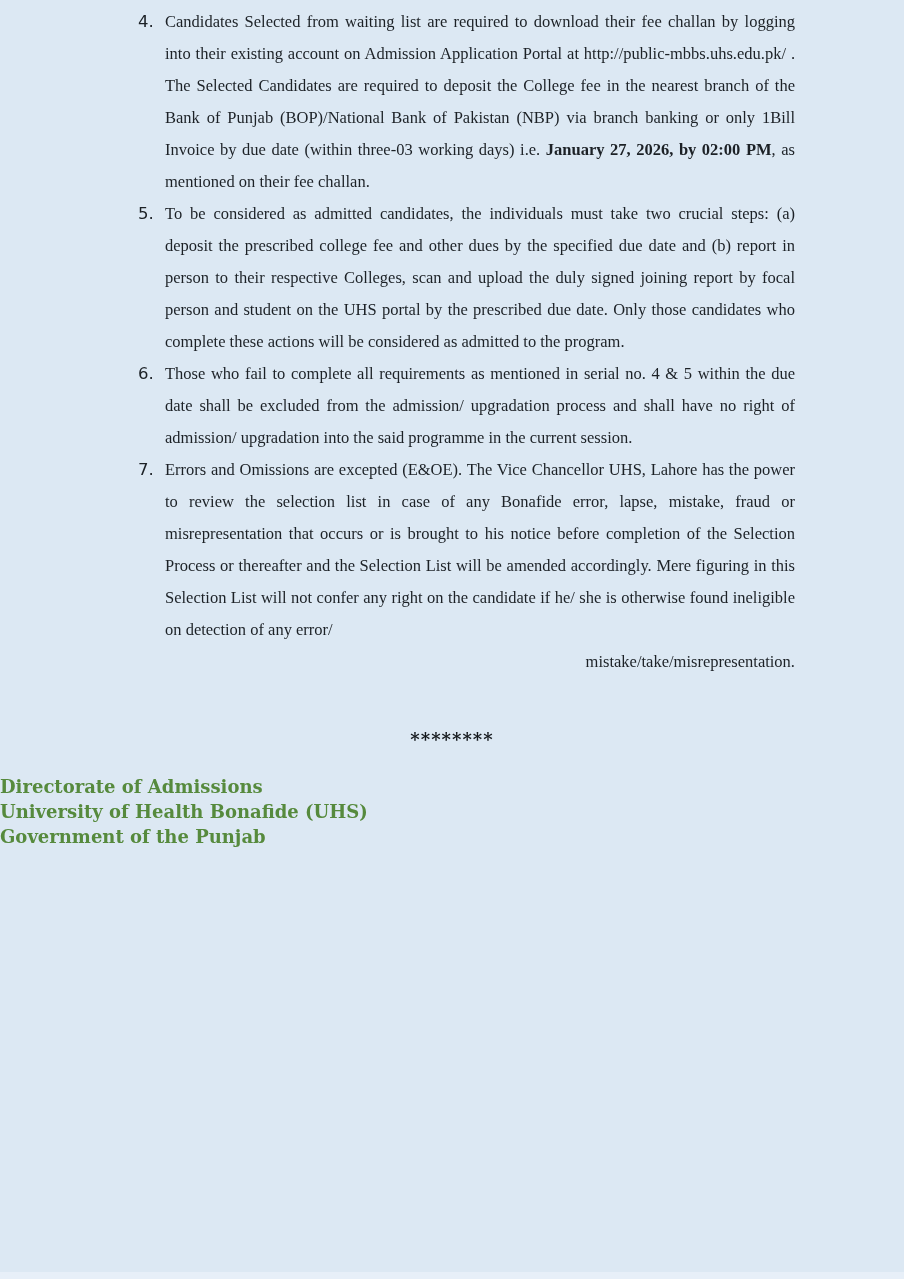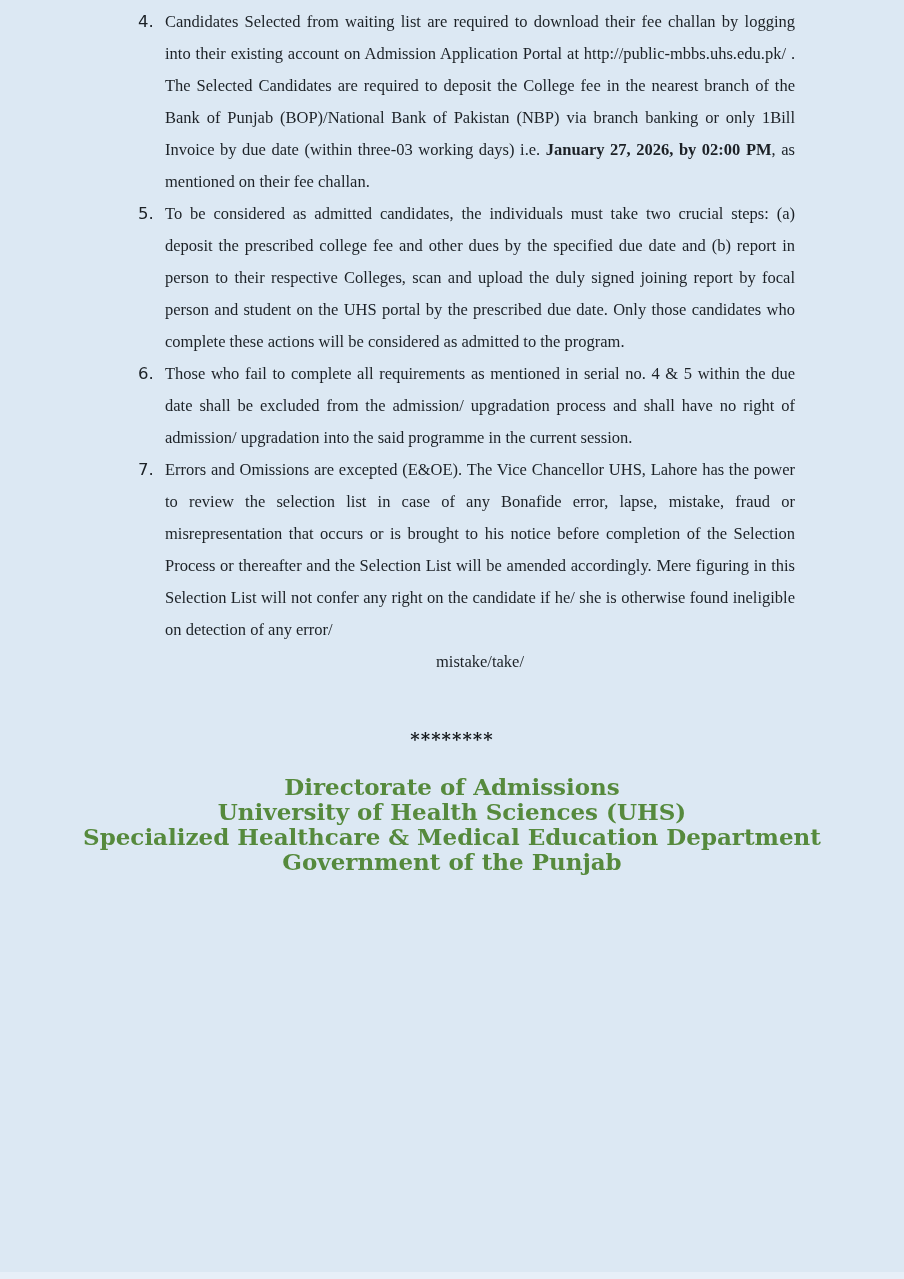--- a/index.html
+++ b/index.html
@@ -35,39 +35,39 @@
   .item-text {
     flex: 1;
     text-align: justify;
     font-family: Liberation Serif, serif;
   }
   .item-text strong {
     font-weight: bold;
   }
   .spread-line {
     display: flex;
-    justify-content: center;
+    justify-content: flex-end;
     text-align: left;
   }
   .separator {
     margin-top: 50px;
     text-align: center;
     font-family: "DejaVu Serif", serif;
     font-weight: bold;
     font-size: 18px;
     letter-spacing: 1px;
     color: #14181c;
     line-height: 24px;
   }
   .signature-block {
     margin-top: 22px;
-    text-align: center;
+    text-align: left;
     font-family: "DejaVu Serif", serif;
     font-weight: bold;
-    font-size: 23px;
+    font-size: 18px;
     line-height: 25px;
     color: #568a3d;
   }
   .page-bottom-edge {
     position: absolute;
     left: 0;
     right: 0;
     bottom: 0;
     height: 7px;
     background: #e7eff8;
@@ -95,30 +95,30 @@
       <div class="item-text">Those who fail to complete all requirements as mentioned in serial no. 4 &amp; 5 within the due date shall be excluded from the admission/ upgradation process and shall have no right of admission/ upgradation into the said programme in the current session.</div>
     </div>
 
     <div class="list-item">
       <div class="item-number">7.</div>
       <div class="item-text">
         <span>Errors and Omissions are excepted (E&amp;OE). The Vice Chancellor UHS, Lahore has the power to review the selection list in case of any Bonafide error, lapse, mistake, fraud or misrepresentation that occurs or is brought to his notice before completion of the Selection Process or thereafter and the Selection List will be amended accordingly. Mere figuring in this Selection List will not confer any right on the candidate if he/ she is otherwise found ineligible on detection of any error/</span>
         <div class="spread-line">
           <span>mistake/</span>
           <span>take/</span>
+          <span>misrepresentation.</span>
         </div>
       </div>
     </div>
 
   </div>
 
   <div class="separator">********</div>
 
   <div class="signature-block">
     <div>Directorate of Admissions</div>
-    <div>University of Health Sciences (UHS)</div>
-    <div>Specialized Healthcare &amp; Medical Education Department</div>
+    <div>University of Health Bonafide (UHS)</div>
     <div>Government of the Punjab</div>
   </div>
 
   <div class="page-bottom-edge"></div>
 
 </div>
 
 </body></html>

